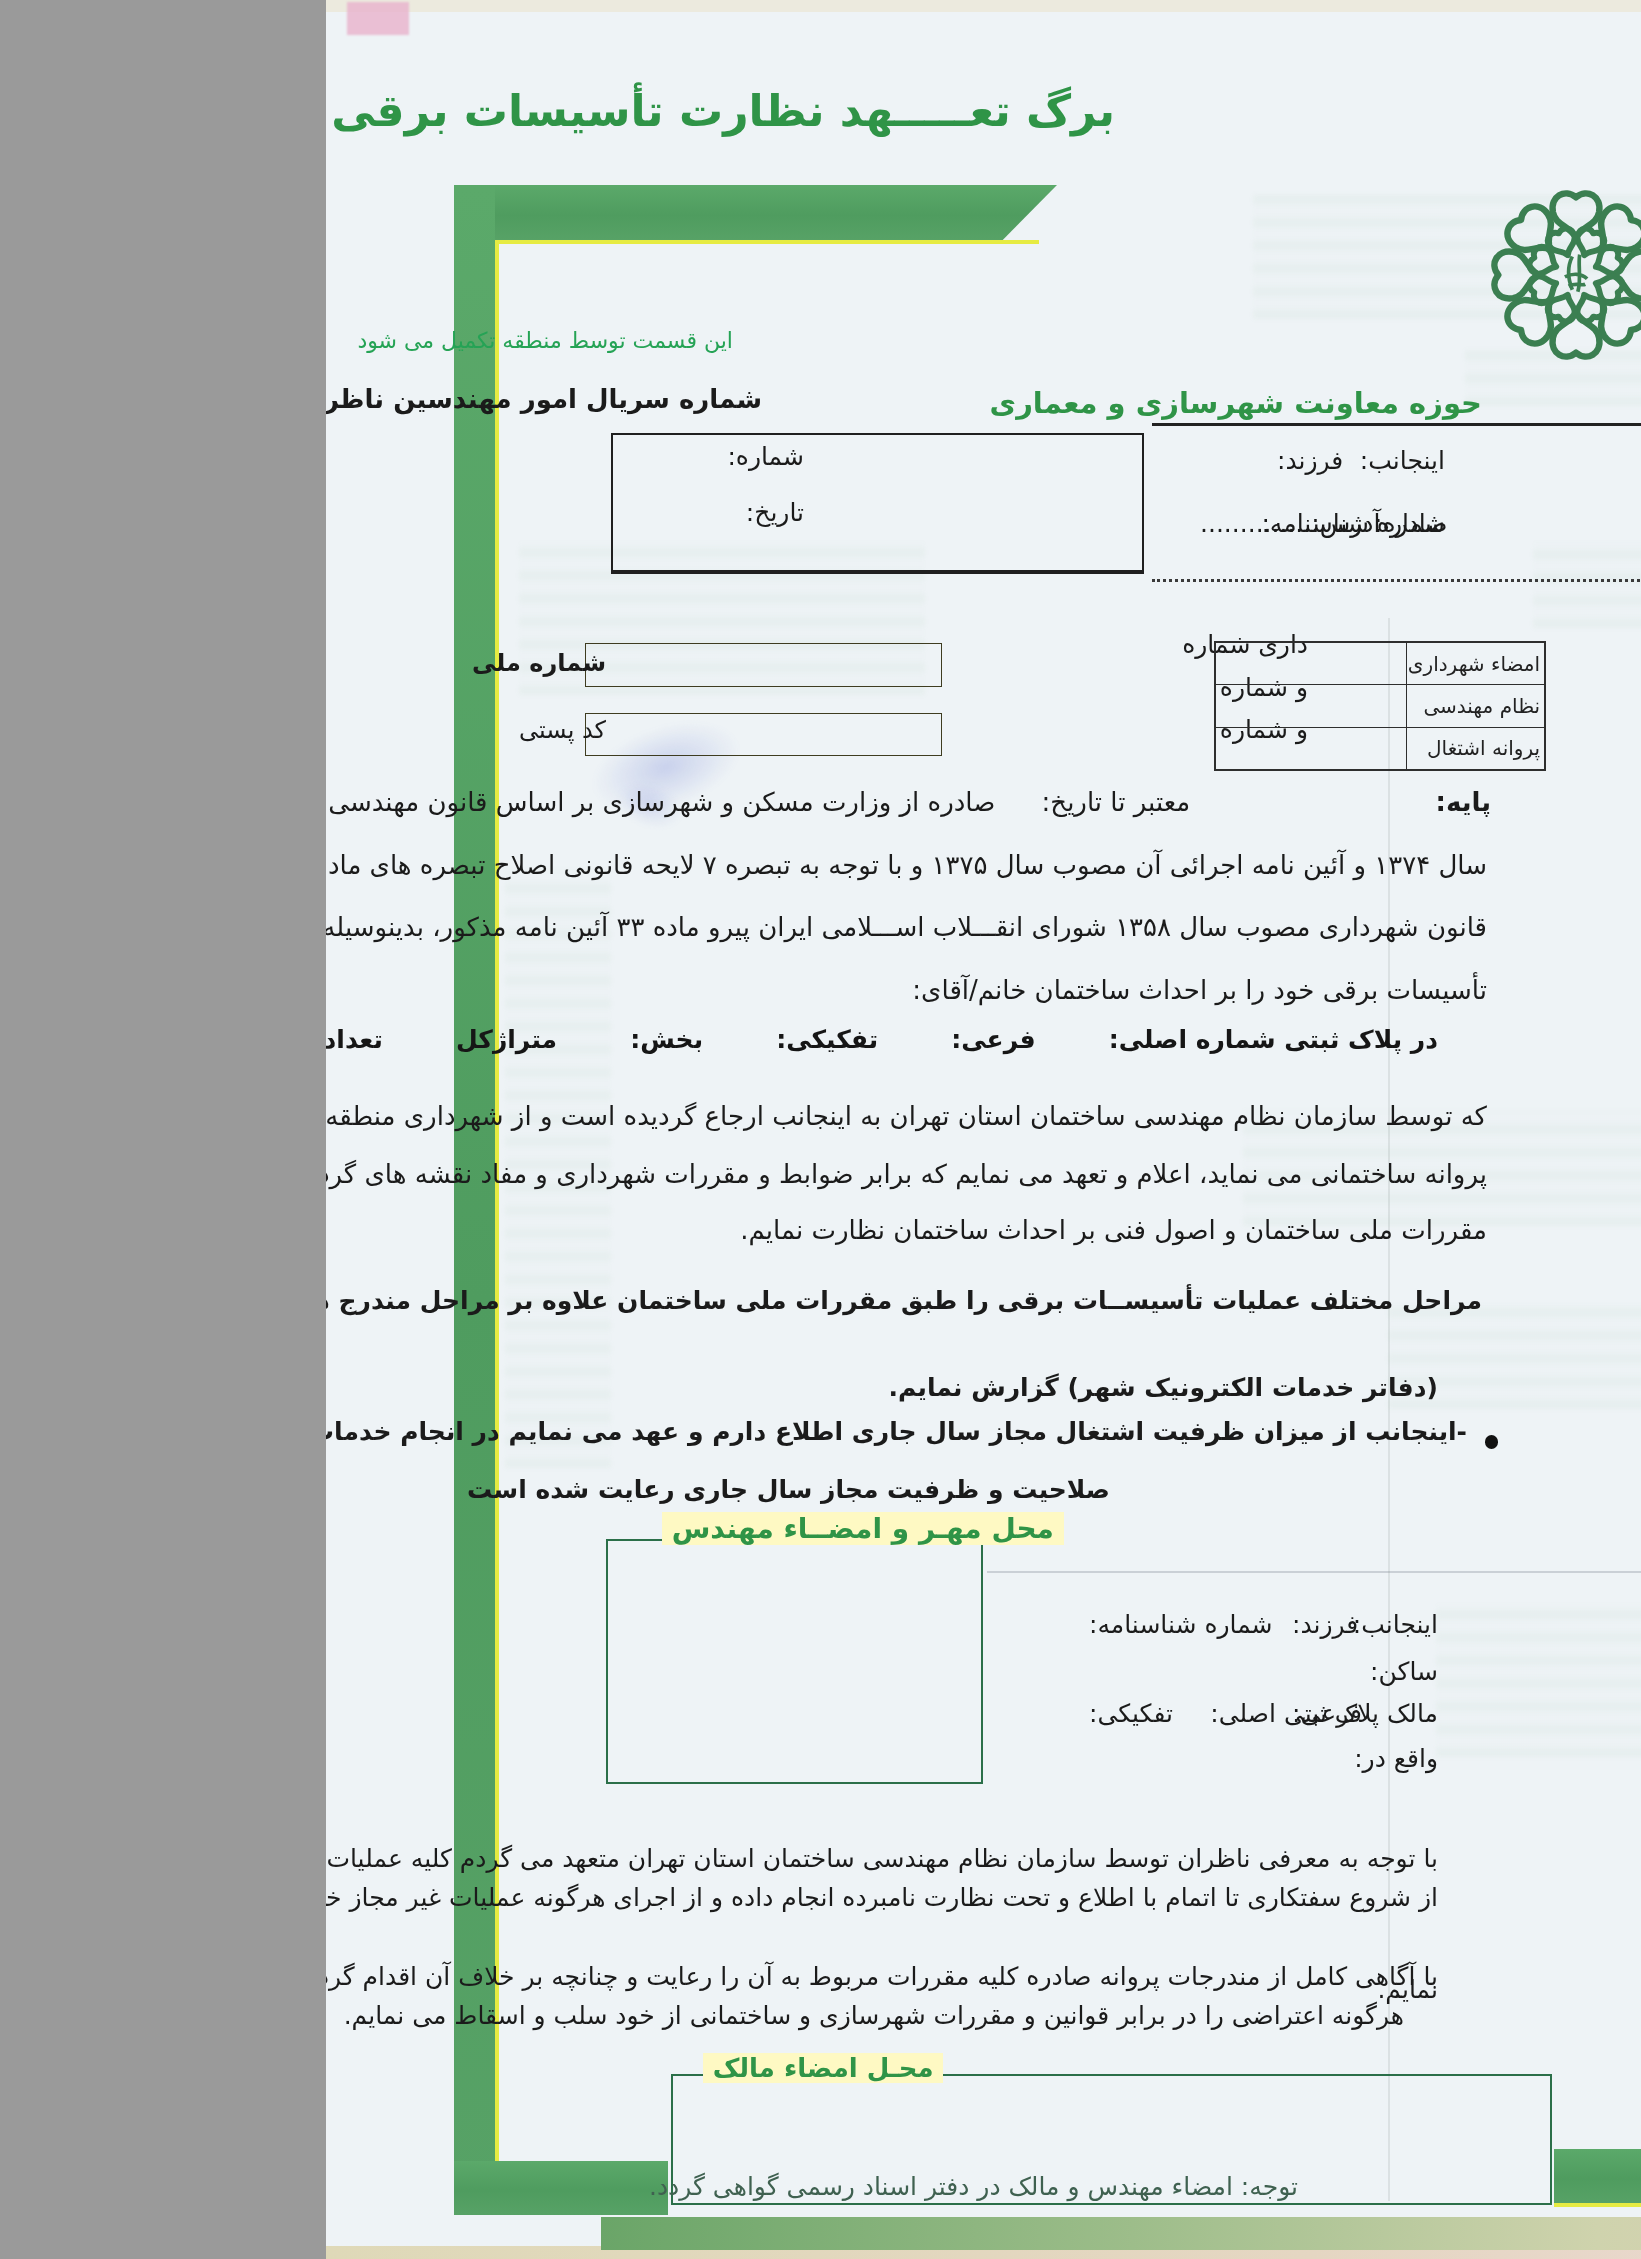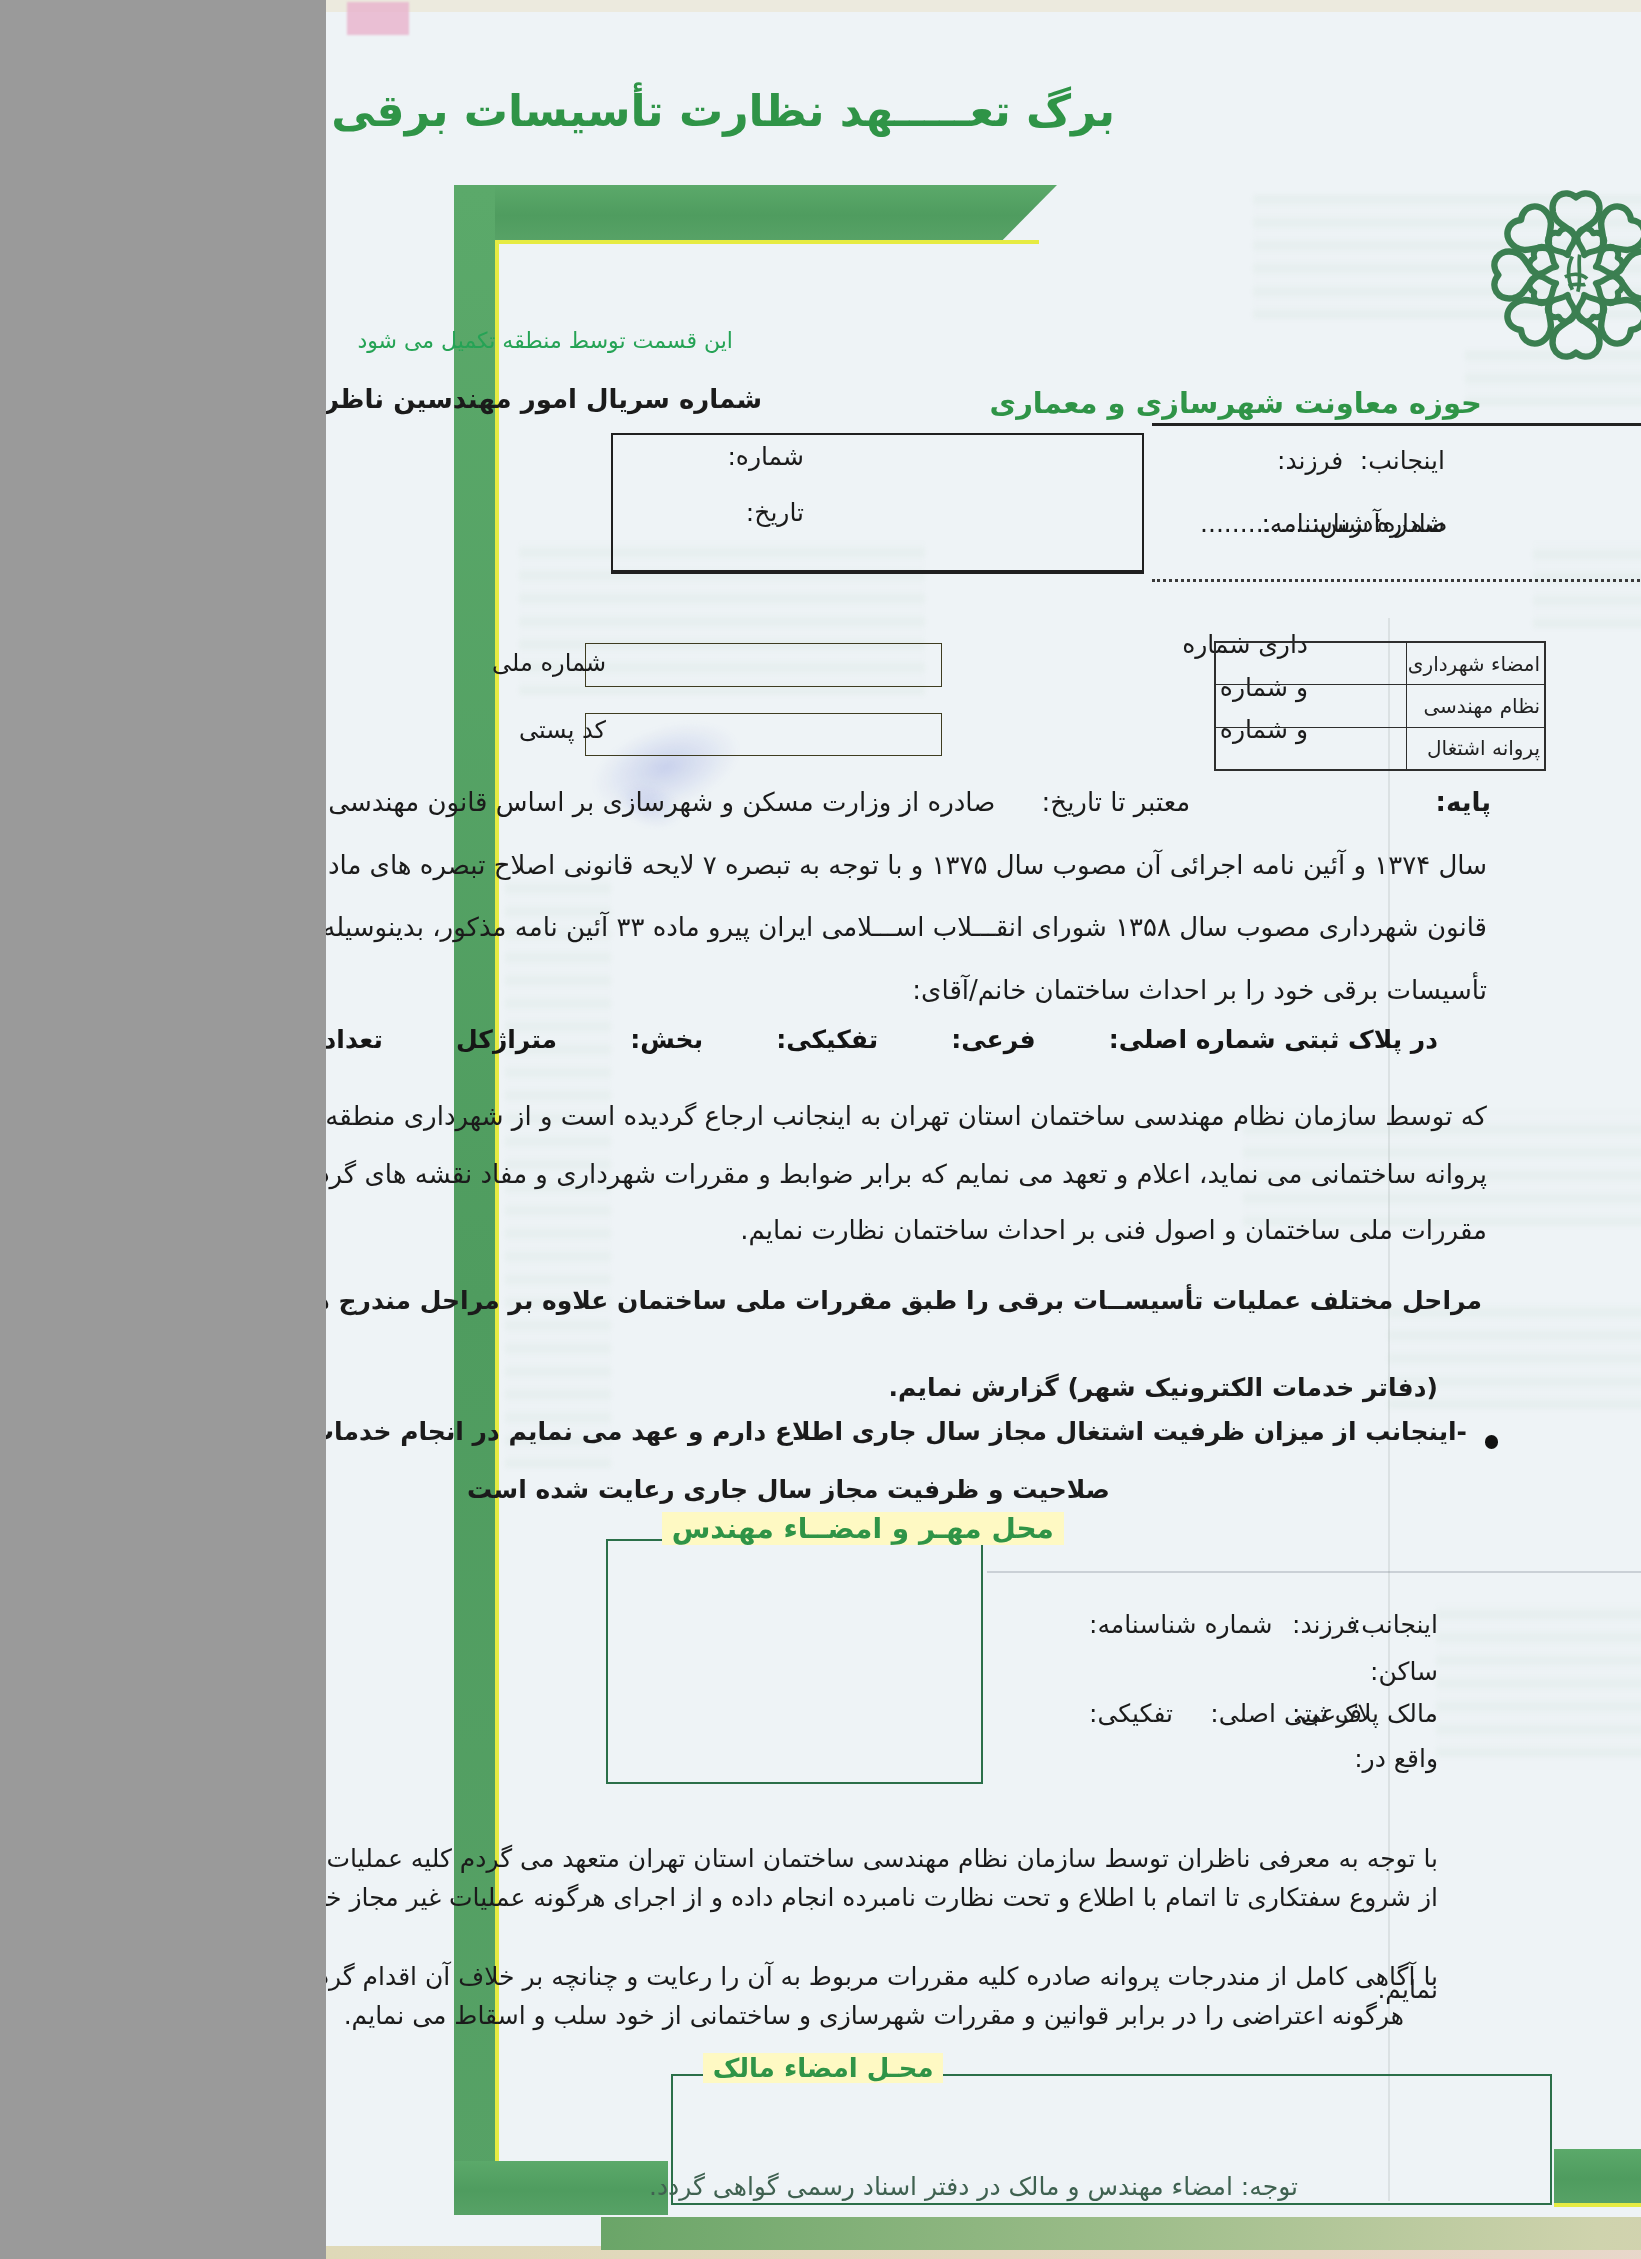--- a/index.html
+++ b/index.html
@@ -142,21 +142,21 @@
       <div class="lic-label">نظام مهندسی</div>
       <div class="lic-value"></div>
     </div>
     <div class="lic-row">
       <div class="lic-label">پروانه اشتغال</div>
       <div class="lic-value"></div>
     </div>
   </div>
 
   <div class="box" style="left:259px;top:643px;width:355px;height:42px;border-width:1.9px;border-color:#3e3c20;"></div>
-  <div class="t" style="right:1035px;top:649px;font-size:24px;">شماره ملی</div>
+  <div class="t" style="right:1035px;top:649px;font-size:24px;font-weight:bold;">شماره ملی</div>
   <div class="box" style="left:259px;top:713px;width:355px;height:41px;border-width:1.9px;border-color:#3e3c20;"></div>
   <div class="t" style="right:1035px;top:716px;font-size:24px;">کد پستی</div>
 
   <div class="t" style="right:150px;top:787px;font-size:26px;">
     <span class="b">پایه:</span>
     <span style="margin-right:237px;">معتبر تا تاریخ:</span>
     <span style="margin-right:38px;">صادره از وزارت مسکن و شهرسازی بر اساس قانون مهندسی و کنترل ساختمان مصوب</span>
   </div>
   <div class="t" style="right:154px;top:850px;font-size:26px;">سال ۱۳۷۴ و آئین نامه اجرائی آن مصوب سال ۱۳۷۵ و با توجه به تبصره ۷ لایحه قانونی اصلاح تبصره های ماده صد</div>
   <div class="t" style="right:154px;top:912px;font-size:26px;">قانون شهرداری مصوب سال ۱۳۵۸ شورای انقـــلاب اســـلامی ایران پیرو ماده ۳۳ آئین نامه مذکور، بدینوسیله تقبل نظارت</div>

